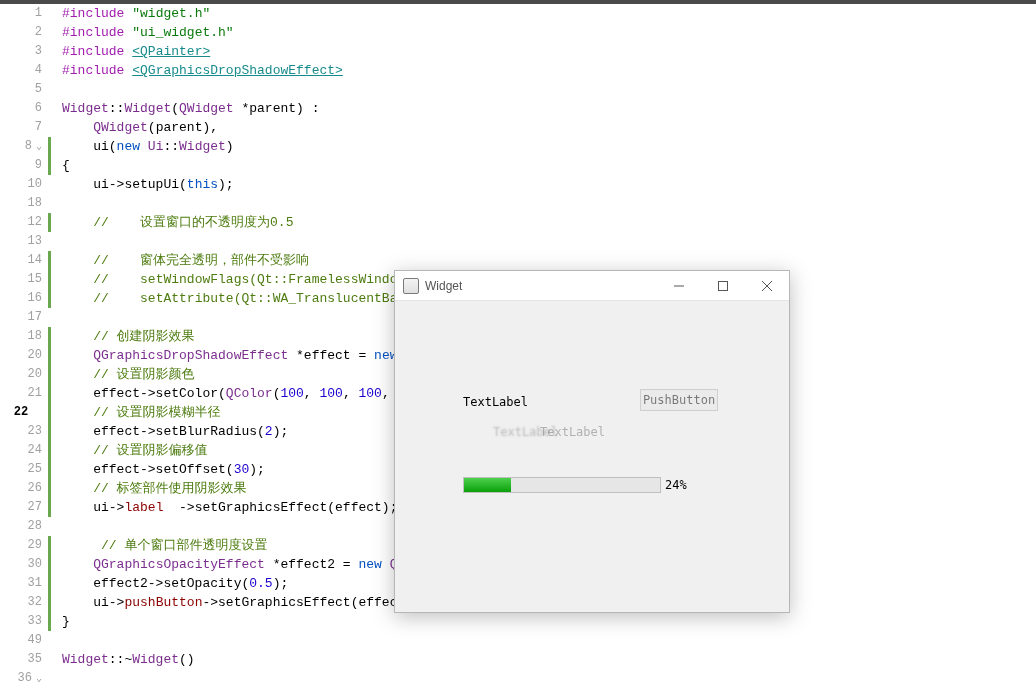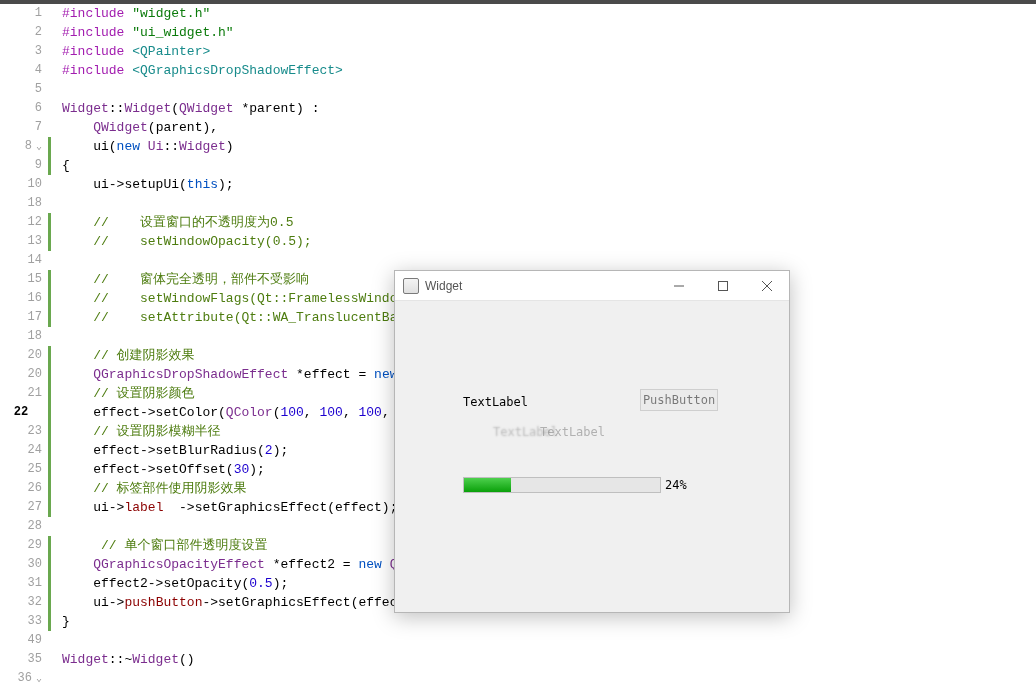--- a/index.html
+++ b/index.html
@@ -70,21 +70,21 @@
     background: #6aa84f;
   }
   
   .t-pre   { color: #a21caf; }       
   .t-kw    { color: #0050c0; }       
   .t-type  { color: #7b2d8e; }       
   .t-str   { color: #0a7a0a; }       
   .t-cmt   { color: #4d7c0f; }
   .t-num   { color: #1c00cf; text-align: right; }       
   .t-mem   { color: #8b0000; }
-  .t-teal  { color: #178b8b; }
+  .t-teal  { color: #178b8b; text-decoration: underline; }
 
   
   .widget-win {
     position: absolute;
     left: 394px;
     top: 270px;
     width: 396px;
     height: 343px;
     border: 1px solid #b6b6b6;
     background: #f0f0f0;
@@ -289,32 +289,32 @@
       <div class="line"><span class="t-pre">#include</span> <span class="t-teal">&lt;QPainter&gt;</span></div>
       <div class="line"><span class="t-pre">#include</span> <span class="t-teal">&lt;QGraphicsDropShadowEffect&gt;</span></div>
       <div class="line"></div>
       <div class="line"><span class="t-type">Widget</span>::<span class="t-type">Widget</span>(<span class="t-type">QWidget</span> *parent) :</div>
       <div class="line">    <span class="t-type">QWidget</span>(parent),</div>
       <div class="line mod">    ui(<span class="t-kw">new</span> <span class="t-type">Ui</span>::<span class="t-type">Widget</span>)</div>
       <div class="line mod">{</div>
       <div class="line">    ui-&gt;setupUi(<span class="t-kw">this</span>);</div>
       <div class="line"></div>
       <div class="line mod">    <span class="t-cmt">//    设置窗口的不透明度为0.5</span></div>
-      <div class="line mod">    <span class="t-cmt">//    setWindowOpacity(0.5);</span></div>
       <div class="line"></div>
       <div class="line mod">    <span class="t-cmt">//    窗体完全透明，部件不受影响</span></div>
       <div class="line mod">    <span class="t-cmt">//    setWindowFlags(Qt::FramelessWindowHint);</span></div>
       <div class="line mod">    <span class="t-cmt">//    setAttribute(Qt::WA_TranslucentBackground);</span></div>
       <div class="line"></div>
       <div class="line mod">    <span class="t-cmt">// 创建阴影效果</span></div>
       <div class="line mod">    <span class="t-type">QGraphicsDropShadowEffect</span> *effect = <span class="t-kw">new</span> <span class="t-type">QGra</span></div>
       <div class="line mod">    <span class="t-cmt">// 设置阴影颜色</span></div>
       <div class="line mod">    effect-&gt;setColor(<span class="t-type">QColor</span>(<span class="t-num">100</span>, <span class="t-num">100</span>, <span class="t-num">100</span>, <span class="t-num">100</span>));</div>
       <div class="line mod">    <span class="t-cmt">// 设置阴影模糊半径</span></div>
       <div class="line mod">    effect-&gt;setBlurRadius(<span class="t-num">2</span>);</div>
+      <div class="line mod">    <span class="t-cmt">// 设置阴影偏移值</span></div>
       <div class="line mod">    effect-&gt;setOffset(<span class="t-num">30</span>);</div>
       <div class="line mod">    <span class="t-cmt">// 标签部件使用阴影效果</span></div>
       <div class="line mod">    ui-&gt;<span class="t-mem">label</span>  -&gt;setGraphicsEffect(effect);</div>
       <div class="line"></div>
       <div class="line mod">    <span class="t-cmt"> // 单个窗口部件透明度设置</span></div>
       <div class="line mod">    <span class="t-type">QGraphicsOpacityEffect</span> *effect2 = <span class="t-kw">new</span> <span class="t-type">QGraphic</span></div>
       <div class="line mod">    effect2-&gt;setOpacity(<span class="t-num">0.5</span>);</div>
       <div class="line mod">    ui-&gt;<span class="t-mem">pushButton</span>-&gt;setGraphicsEffect(effect2);</div>
       <div class="line mod">}</div>
       <div class="line"></div>

